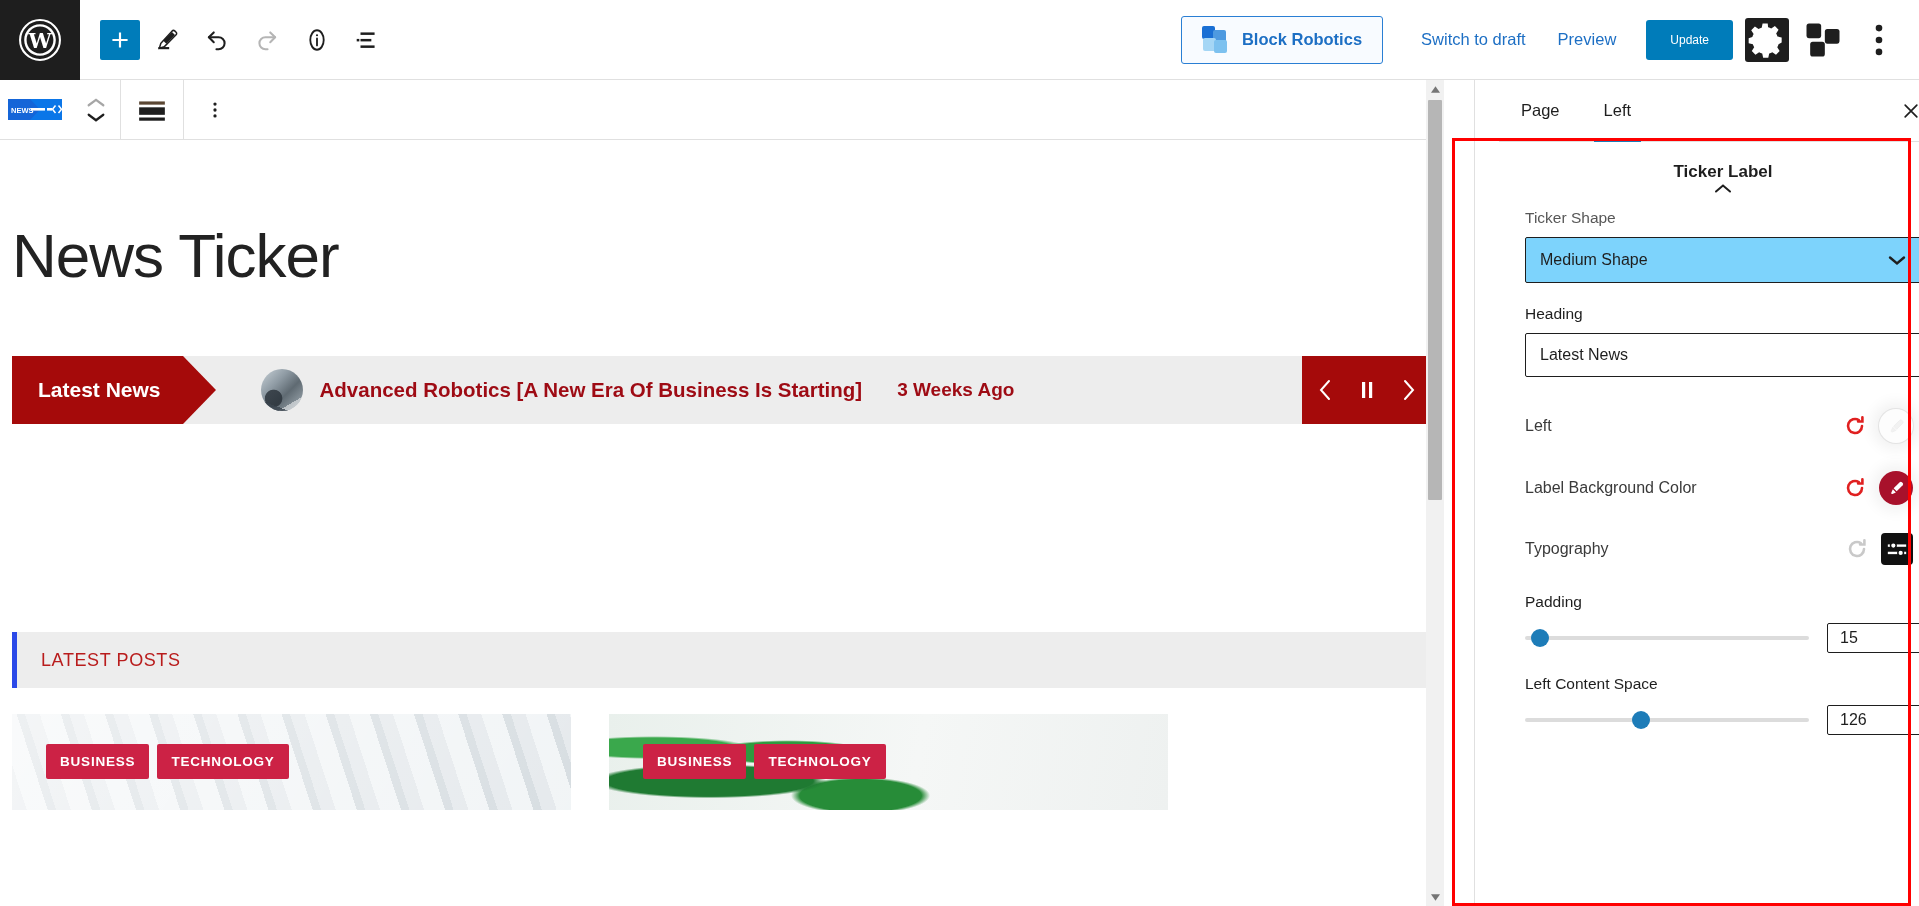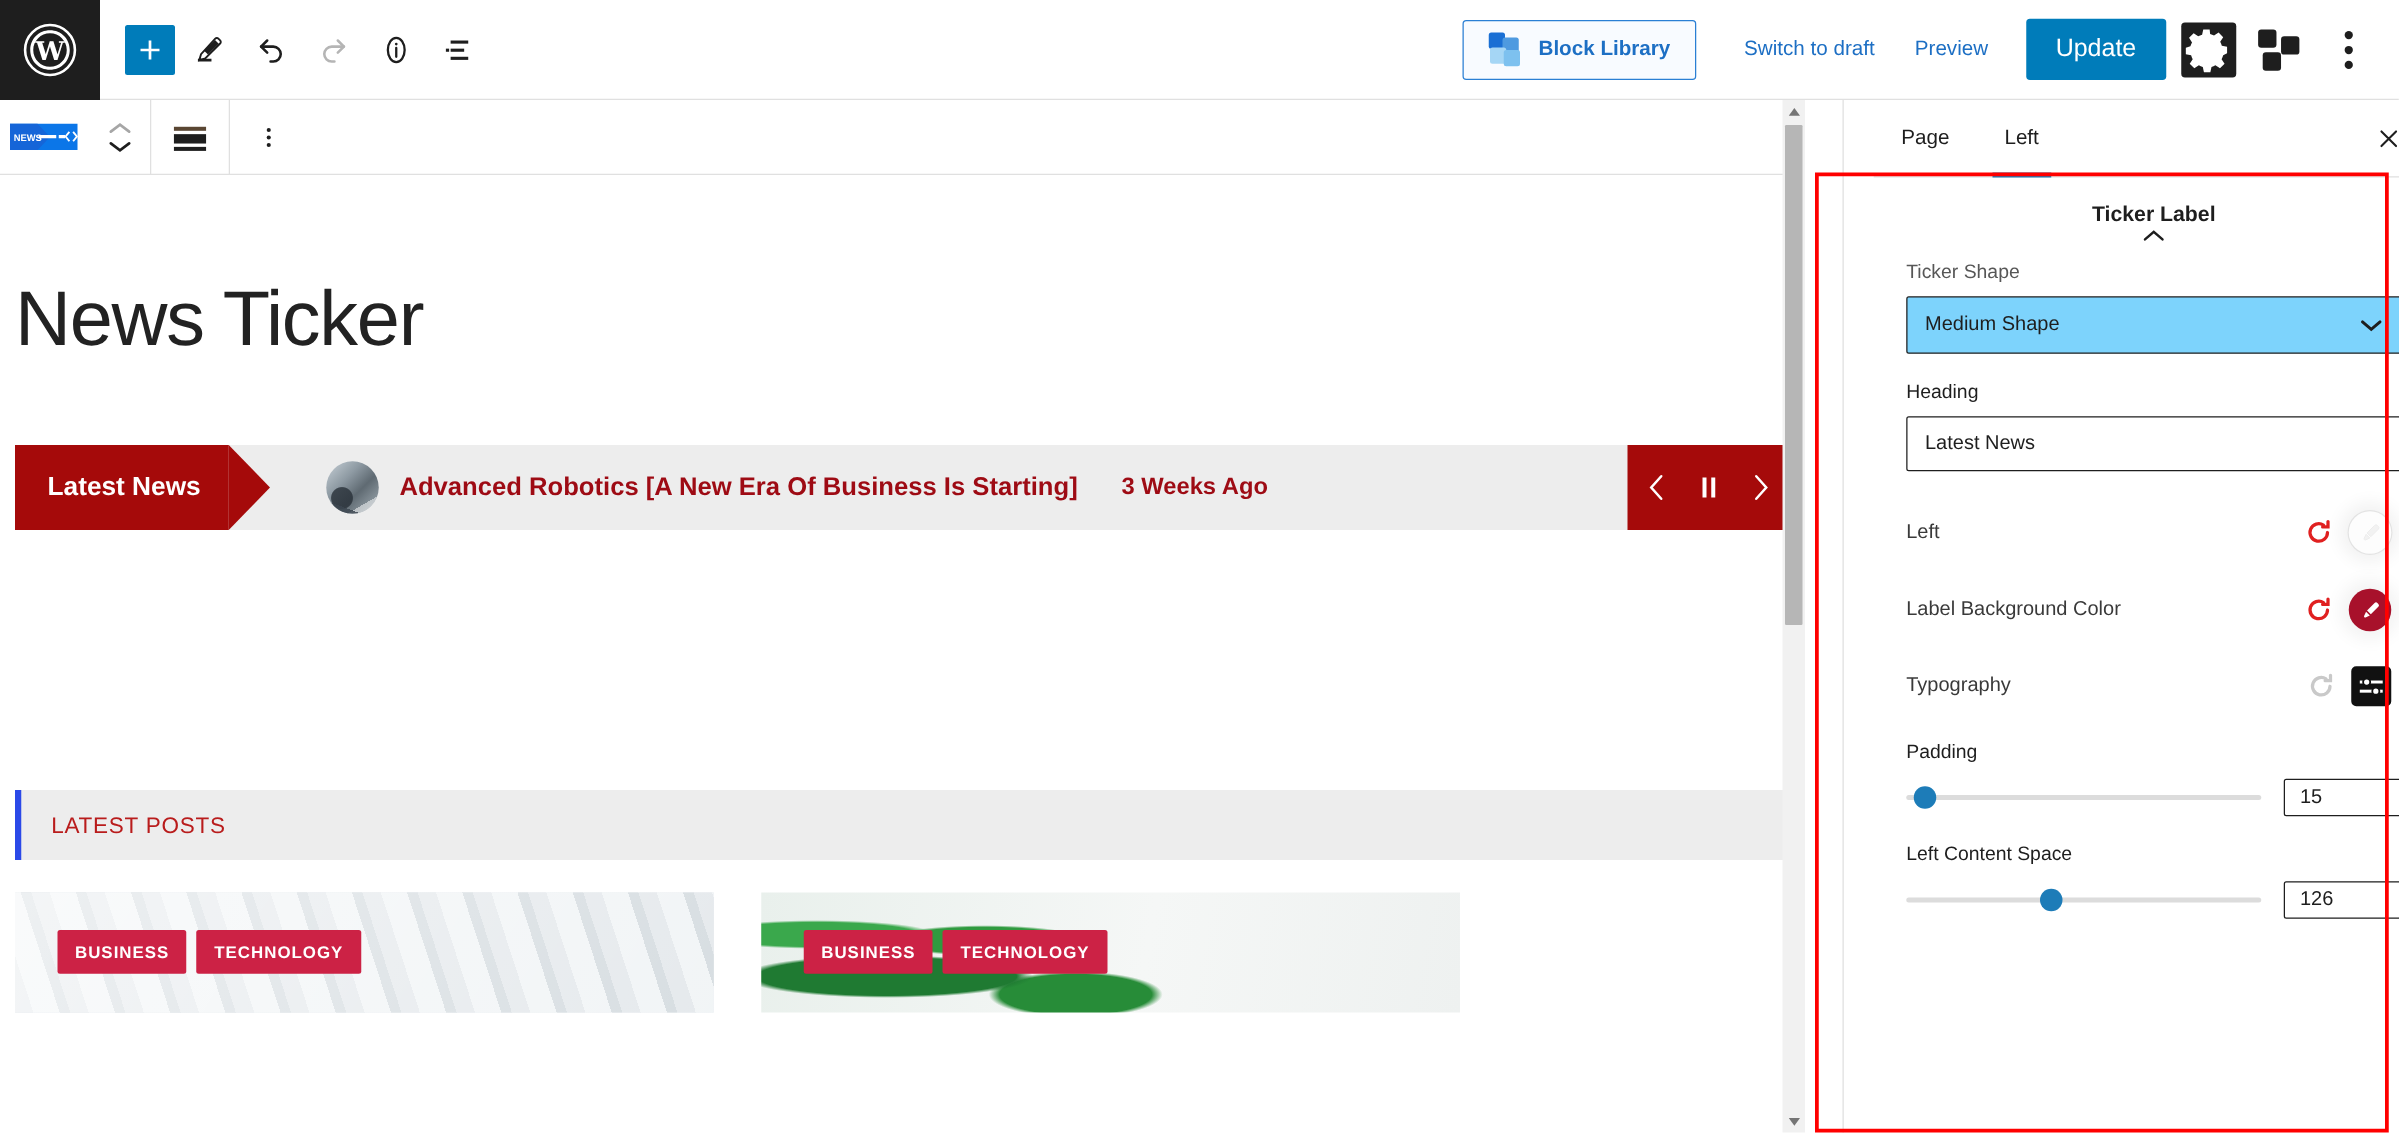--- a/index.html
+++ b/index.html
@@ -63,21 +63,21 @@
   .bl-s4 { width: 13px; height: 13px; background: #7dc1ef; left: 12px; top: 14px; }
 
   .link-btn {
     background: transparent; border: none; cursor: pointer;
     color: #1d6fc4; font-size: 16.5px;
     padding: 10px 16px; font-family: "Liberation Sans", sans-serif;
     white-space: nowrap;
   }
   .update-btn {
     background: #007cba; color: #fff; border: none; cursor: pointer;
-    font-size: 20px; padding: 13px 24px; border-radius: 3px;
+    font-size: 12px; padding: 13px 24px; border-radius: 3px;
     margin-left: 14px; font-family: "Liberation Sans", sans-serif;
   }
   .icon-sq {
     width: 44px; height: 44px; margin-left: 12px;
     display: flex; align-items: center; justify-content: center;
     border: none; background: transparent; cursor: pointer; border-radius: 3px;
   }
   .icon-sq.active { background: #1e1e1e; }
   .icon-sq.active svg { fill: #fff; }
 
@@ -399,21 +399,21 @@
   <div class="tb-spacer"></div>
 
   <div class="tb-right">
     <button class="block-library-btn">
       <span class="bl-icon">
         <i class="bl-s1"></i>
           <i class="bl-s2"></i>
           <i class="bl-s3"></i>
           <i class="bl-s4"></i>
       </span>
-      <span class="bl-label">Block Library</span>
+      <span class="bl-label">Block Robotics</span>
     </button>
     <button class="link-btn">Switch to draft</button>
     <button class="link-btn">Preview</button>
     <button class="update-btn">Update</button>
     <button class="icon-sq active">
       <svg viewBox="0 0 24 24">
           <path d="M12 8.3a3.7 3.7 0 100 7.4 3.7 3.7 0 000-7.4zm0 5.6a1.9 1.9 0 110-3.8 1.9 1.9 0 010 3.8z" fill="#fff"></path>
           <path d="M20 13.4v-2.8l-2.3-.5a6 6 0 00-.7-1.7l1.3-2-2-2-2 1.3a6 6 0 00-1.7-.7L12.4 3h-2.8l-.5 2.3a6 6 0 00-1.7.7l-2-1.3-2 2 1.3 2a6 6 0 00-.7 1.7L2 11v2.8l2.3.5c.15.6.4 1.17.7 1.7l-1.3 2 2 2 2-1.3c.53.3 1.1.55 1.7.7l.5 2.3h2.8l.5-2.3c.6-.15 1.17-.4 1.7-.7l2 1.3 2-2-1.3-2c.3-.53.55-1.1.7-1.7z" fill="#fff"></path>
         </svg>
     </button>

